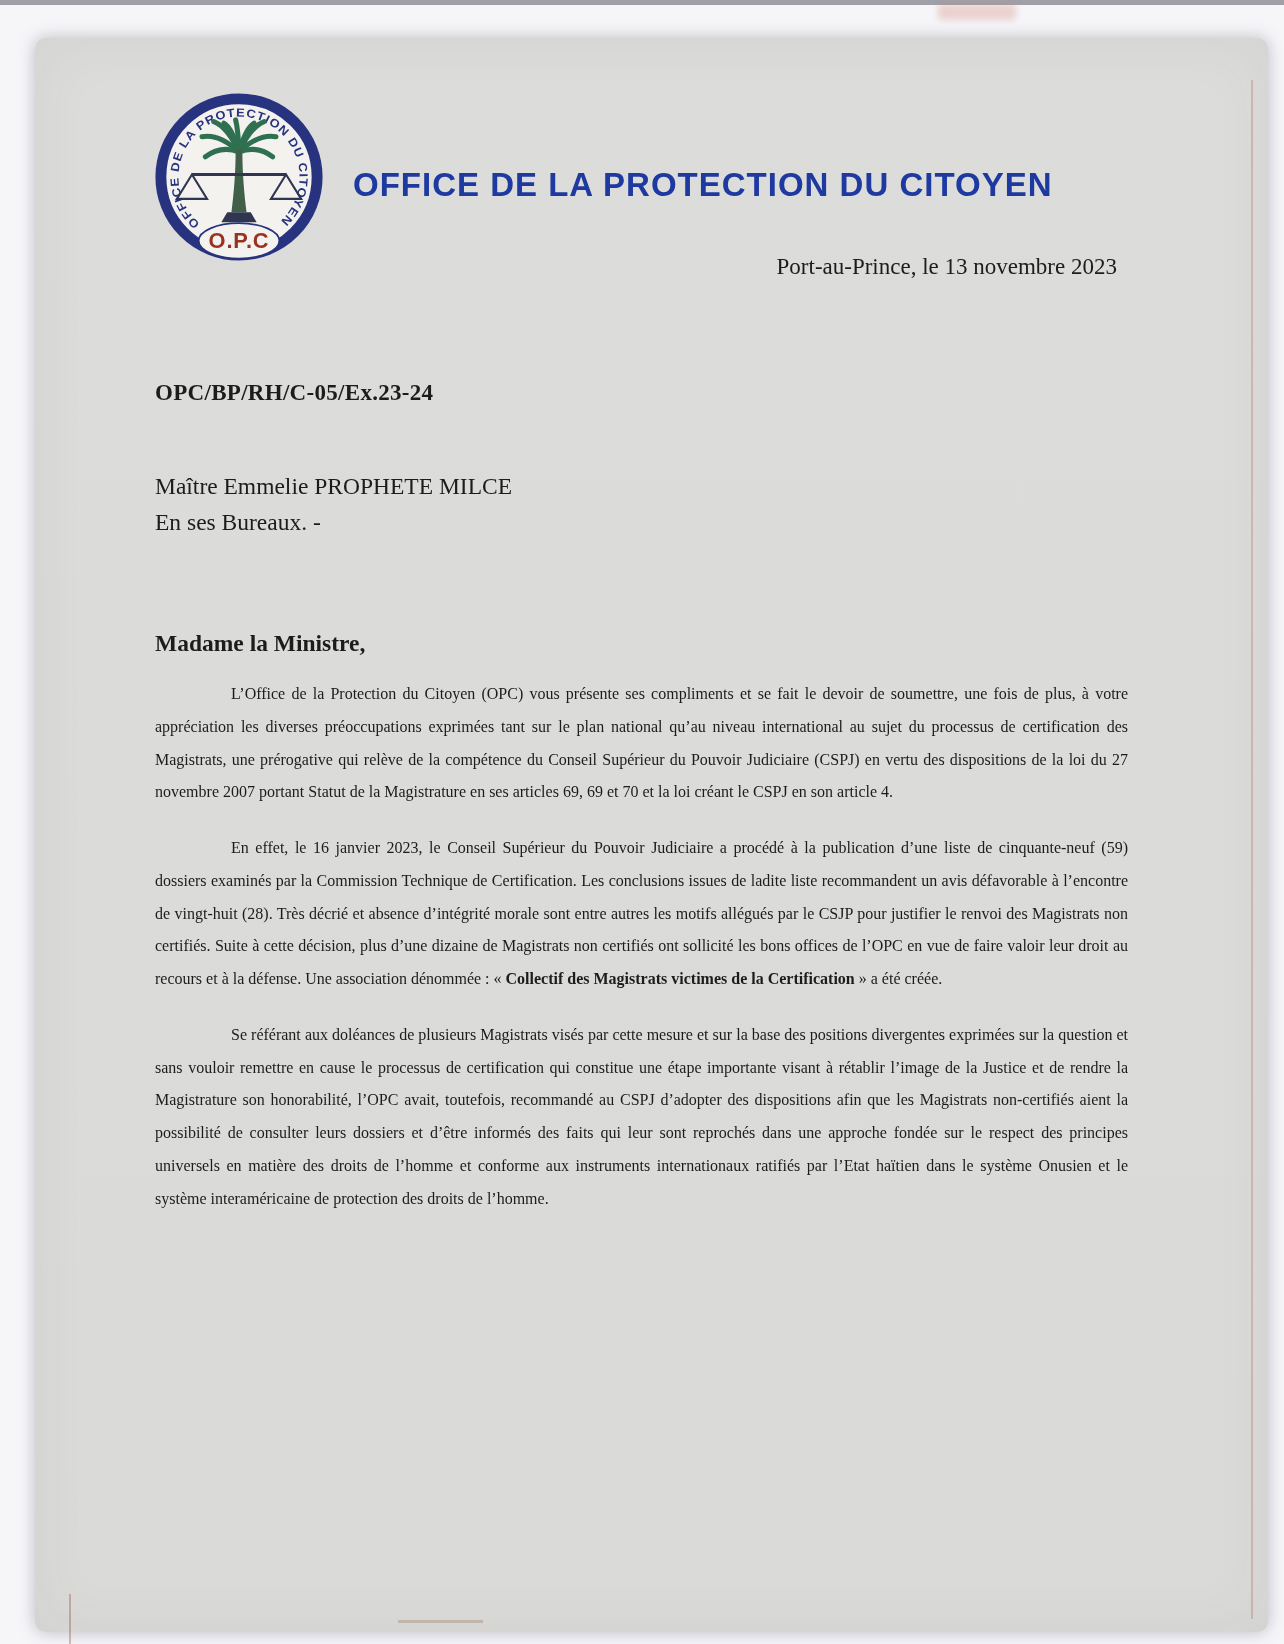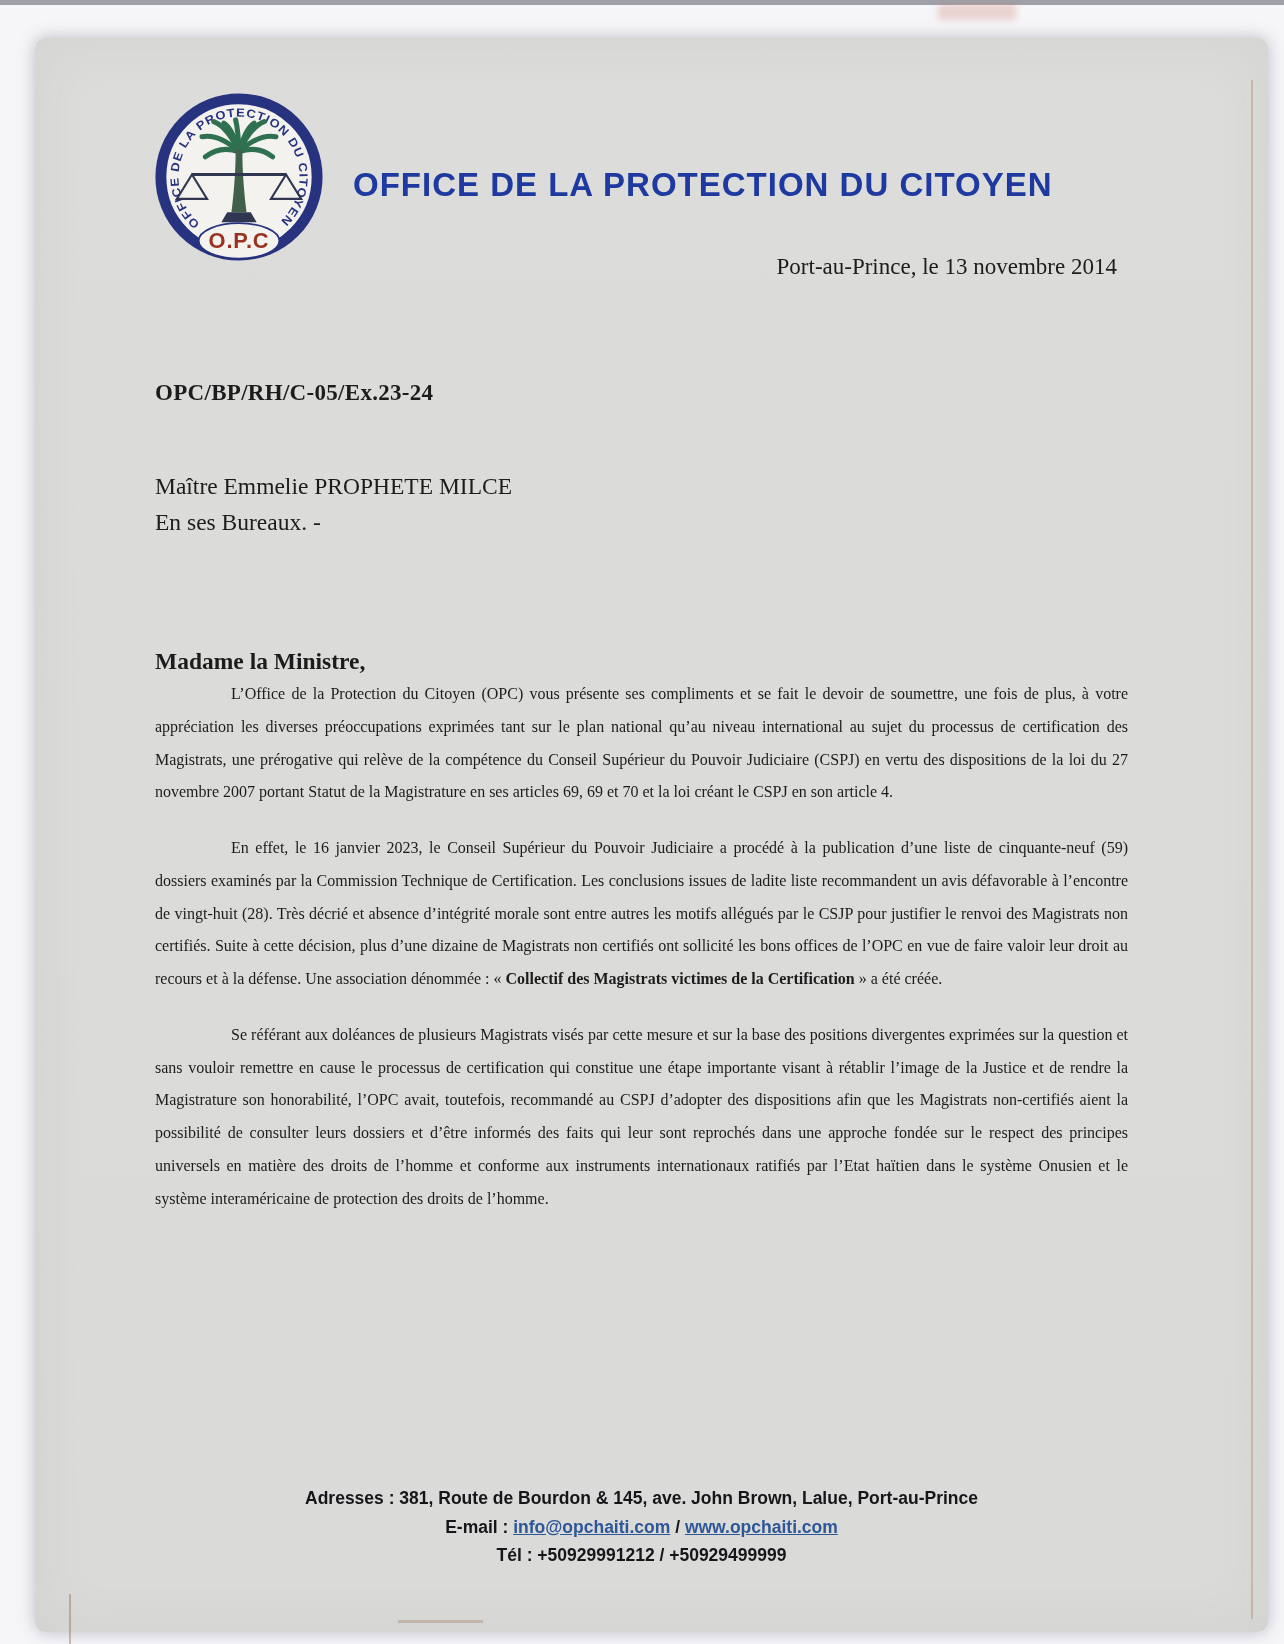--- a/index.html
+++ b/index.html
@@ -51,21 +51,21 @@
     position: absolute; left: 120px; top: 342px;
     font-size: 23px; font-weight: bold; color: var(--ink, #1c1c1c);
     letter-spacing: .3px;
   }
   .recipient {
     position: absolute; left: 120px; top: 430px;
     font-size: 23.5px; font-weight: normal; line-height: 36px;
     color: var(--ink, #1c1c1c);
   }
   .salutation {
-    position: absolute; left: 120px; top: 610px;
+    position: absolute; left: 120px; top: 592px;
     font-size: 23.5px; font-weight: bold; color: var(--ink, #1c1c1c);
   }
 
   .letter-body {
     position: absolute; left: 120px; top: 640px; width: 973px;
     font-size: 16px; line-height: 32.75px;
     text-align: justify; color: var(--ink, #1c1c1c);
   }
   .letter-body p { margin: 0 0 23px 0; text-indent: 76px; }
   .letter-body strong { font-weight: bold; }
@@ -116,42 +116,35 @@
         <path d="M44,97 L26,126 L62,126 Z" stroke-width="2.5"></path>
         <path d="M156,97 L138,126 L174,126 Z" stroke-width="2.5"></path>
       </g>
       <path d="M86,142 L114,142 L121,154 L79,154 Z" fill="var(--logo-dark, #303650)"></path>
       <ellipse cx="100" cy="176" rx="48" ry="21" fill="#f3f2ef" stroke="var(--logo-navy, #27337f)" stroke-width="2"></ellipse>
       <text class="seal-acronym" x="100" y="185" text-anchor="middle" font-size="26" font-weight="bold" letter-spacing="1" fill="var(--logo-red, #9a3222)">O.P.C</text>
     </svg>
 
     <h1 class="org-title">OFFICE DE LA PROTECTION DU CITOYEN</h1>
 
-    <div class="dateline">Port-au-Prince, le 13 novembre 2014</div>
+    <div class="dateline">Port-au-Prince, le 13 novembre 2023</div>
 
     <div class="ref">OPC/BP/RH/C-05/Ex.23-24</div>
 
     <div class="recipient">
       <div>Maître Emmelie PROPHETE MILCE</div>
       <div>En ses Bureaux. -</div>
     </div>
 
     <div class="salutation">Madame la Ministre,</div>
 
     <div class="letter-body">
       <p><span>L’Office de la Protection du Citoyen (OPC) vous présente ses compliments et se fait le devoir de soumettre, une fois de plus, à votre appréciation les diverses préoccupations exprimées tant sur le plan national qu’au niveau international au sujet du processus de certification des Magistrats, une prérogative qui relève de la compétence du Conseil Supérieur du Pouvoir Judiciaire (CSPJ) en vertu des dispositions de la loi du 27 novembre 2007 portant Statut de la Magistrature en ses articles 69, 69 et 70 et la loi créant le CSPJ en son article 4.</span></p>
       <p><span>En effet, le 16 janvier 2023, le Conseil Supérieur du Pouvoir Judiciaire a procédé à la publication d’une liste de cinquante-neuf (59) dossiers examinés par la Commission Technique de Certification. Les conclusions issues de ladite liste recommandent un avis défavorable à l’encontre de vingt-huit (28). Très décrié et absence d’intégrité morale sont entre autres les motifs allégués par le CSJP pour justifier le renvoi des Magistrats non certifiés. Suite à cette décision, plus d’une dizaine de Magistrats non certifiés ont sollicité les bons offices de l’OPC en vue de faire valoir leur droit au recours et à la défense. Une association dénommée : « </span><strong>Collectif des Magistrats victimes de la Certification</strong><span> » a été créée.</span></p>
       <p><span>Se référant aux doléances de plusieurs Magistrats visés par cette mesure et sur la base des positions divergentes exprimées sur la question et sans vouloir remettre en cause le processus de certification qui constitue une étape importante visant à rétablir l’image de la Justice et de rendre la Magistrature son honorabilité, l’OPC avait, toutefois, recommandé au CSPJ d’adopter des dispositions afin que les Magistrats non-certifiés aient la possibilité de consulter leurs dossiers et d’être informés des faits qui leur sont reprochés dans une approche fondée sur le respect des principes universels en matière des droits de l’homme et conforme aux instruments internationaux ratifiés par l’Etat haïtien dans le système Onusien et le système interaméricaine de protection des droits de l’homme.</span></p>
     </div>
 
-    <footer class="letter-footer">
-      <div>Adresses : 381, Route de Bourdon &amp; 145, ave. John Brown, Lalue, Port-au-Prince</div>
-      <div>
-        <span>E-mail : </span><a href="#">info@opchaiti.com</a><span> / </span><a href="#">www.opchaiti.com</a>
-      </div>
-      <div>Tél : +50929991212 / +50929499999</div>
-    </footer>
 
     <div class="edge-line-right"></div>
     <div class="edge-line-left"></div>
     <div class="bottom-mark"></div>
   </div>
 </div>
 
 </body></html>

